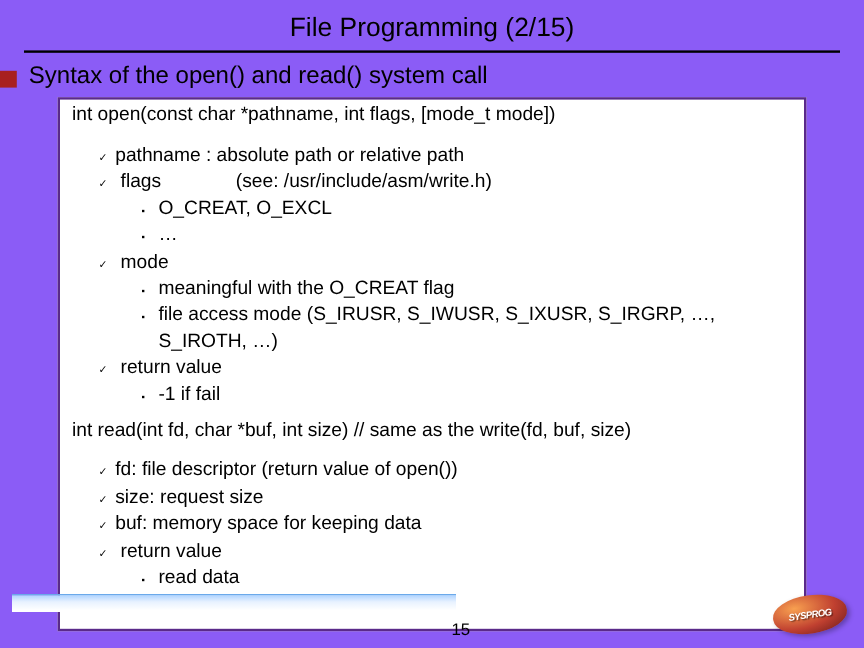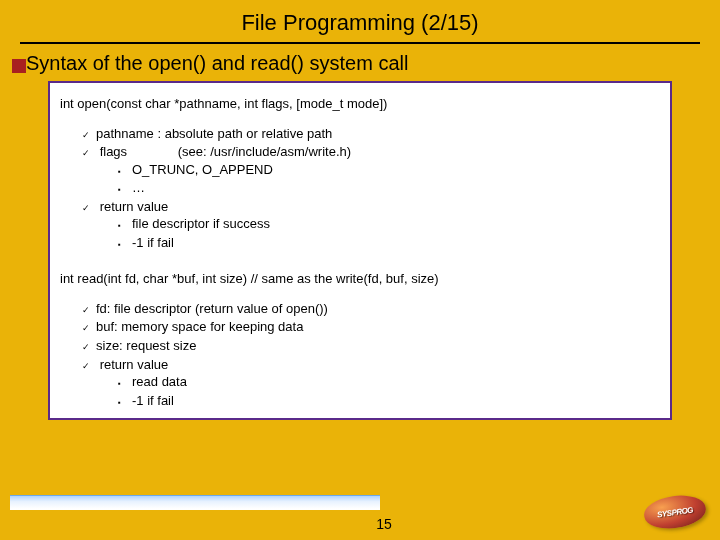--- a/index.html
+++ b/index.html
@@ -9,63 +9,63 @@
     height: 540px;
     background: #ffffff;
     font-family: Verdana, Geneva, sans-serif;
     overflow: hidden;
     position: relative;
   }
   .slide {
     width: 720px;
     height: 540px;
     position: relative;
-    background: #eab308;
+    background: #8b5cf6;
   }
   .title {
     text-align: center;
     font-size: 22px;
     font-weight: 400;
     color: #000;
     padding-top: 10px;
     padding-bottom: 6px;
     font-family: Arial, sans-serif;
   }
   .title-rule {
     border: none;
     border-top: 2px solid #000;
     margin: 0 20px 8px 20px;
   }
   .topline {
     display: flex;
     align-items: center;
-    margin-left: 12px;
+    gap: 10px;
     margin-top: 6px;
     margin-bottom: 6px;
   }
   .red-square {
     width: 14px;
     height: 14px;
     background: #a82020;
     flex: 0 0 auto;
     margin-top: 4px;
   }
   .main-bullet {
     font-size: 20px;
     color: #000;
     font-family: Arial, sans-serif;
   }
   .codebox {
     border: 2px solid #5a2a8a;
     margin: 4px 48px 0 48px;
-    padding: 12px 10px 8px 10px;
+    padding: 2px 10px 8px 10px;
     background: #ffffff;
     font-family: Verdana, Geneva, sans-serif;
     color: #000;
-    font-size: 13px;
+    font-size: 16px;
     line-height: 1.35;
   }
   .sig {
     margin: 0 0 2px 0;
   }
   ul.checklist {
     list-style: none;
     padding: 0;
     margin: 12px 0 0 22px;
   }
@@ -134,21 +134,21 @@
   }
   .logo span {
     font-size: 8px;
     color: #fff;
     font-weight: bold;
     font-style: italic;
     letter-spacing: -0.5px;
     text-shadow: 1px 1px 1px rgba(0,0,0,0.5);
   }
   .sec2 {
-    margin-top: 19px;
+    margin-top: 8px;
   }
 </style>
 </head>
 <body>
 
 <div class="slide">
 
   <div class="title">File Programming (2/15)</div>
   <hr class="title-rule">
 
@@ -158,38 +158,44 @@
   </div>
 
   <div class="codebox">
 
     <div class="sig">int open(const char *pathname, int flags, [mode_t mode])</div>
     <ul class="checklist">
       <li>pathname : absolute path or relative path</li>
       <li>
         <span>flags</span>&nbsp;&nbsp;&nbsp;&nbsp;&nbsp;&nbsp;&nbsp;&nbsp;&nbsp;&nbsp;&nbsp;&nbsp;&nbsp;&nbsp;<span>(see: /usr/include/asm/write.h)</span>
         <ul class="dotlist">
-          <li>O_TRUNC, O_APPEND</li>
+          <li>O_CREAT, O_EXCL</li>
           <li>…</li>
         </ul>
       </li>
       <li>
+        <span>mode</span>
+        <ul class="dotlist">
+          <li>meaningful with the O_CREAT flag</li>
+          <li>file access mode (S_IRUSR, S_IWUSR, S_IXUSR, S_IRGRP, …, S_IROTH, …)</li>
+        </ul>
+      </li>
+      <li>
         <span>return value</span>
         <ul class="dotlist">
-          <li>file descriptor if success</li>
           <li>-1 if fail</li>
         </ul>
       </li>
     </ul>
 
     <div class="sig sec2">int read(int fd, char *buf, int size)  // same as the write(fd, buf, size)</div>
     <ul class="checklist">
       <li>fd: file descriptor (return value of open())</li>
+      <li>size: request size</li>
       <li>buf: memory space for keeping data</li>
-      <li>size: request size</li>
       <li>
         <span>return value</span>
         <ul class="dotlist">
           <li>read data</li>
           <li>-1 if fail</li>
         </ul>
       </li>
     </ul>
 
   </div>

